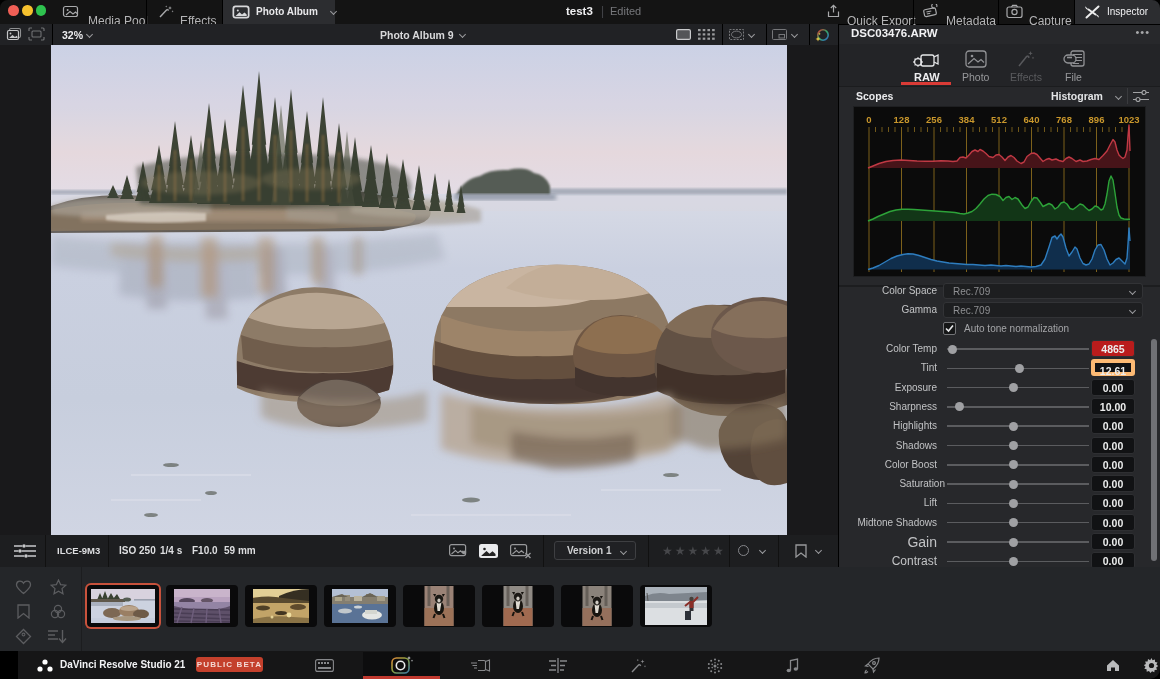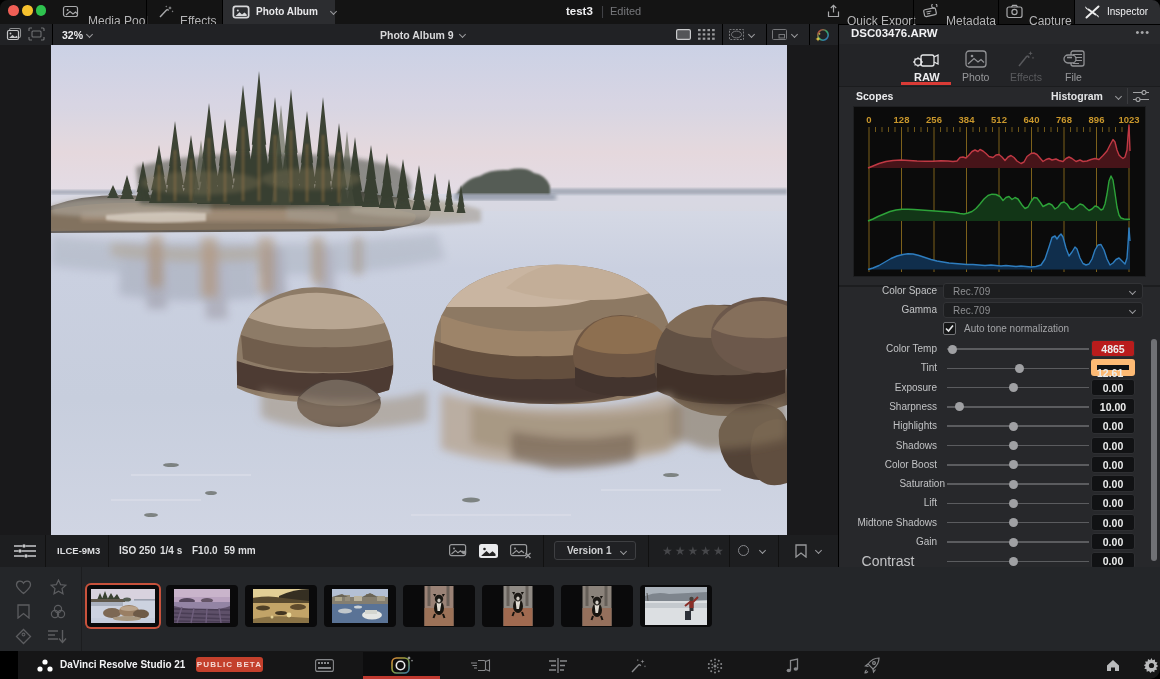--- a/index.html
+++ b/index.html
@@ -477,21 +477,21 @@
 </div>
 
 <div id="sliders" class="abs" style="left:839px;top:44px;width:321px;height:523px;pointer-events:none;">
     <div class="abs" style="left:0;top:297px;width:98px;height:16px;color:#c2c3c5;font-size:10px;text-align:right;line-height:16px;">Color Temp</div>
     <div class="abs" style="left:108px;top:304.25px;width:142px;height:1.5px;background:#5b5c5f;"></div>
     <div class="abs" style="left:109.18px;top:300.5px;width:9px;height:9px;border-radius:50%;background:#9fa0a3;"></div>
     <div class="abs" style="left:252px;top:296px;width:44px;height:17px;background:#b91c1c;border:1px solid #2e2f32;border-radius:3px;color:#eceded;font-size:10.5px;font-weight:bold;text-align:center;line-height:17px;">4865</div>
     <div class="abs" style="left:0;top:316.3px;width:98px;height:16px;color:#c2c3c5;font-size:10px;text-align:right;line-height:16px;">Tint</div>
     <div class="abs" style="left:108px;top:323.55px;width:142px;height:1.5px;background:#5b5c5f;"></div>
     <div class="abs" style="left:175.92000000000002px;top:319.8px;width:9px;height:9px;border-radius:50%;background:#9fa0a3;"></div>
-    <div class="abs" style="left:252px;top:315.3px;width:44px;height:17px;background:#111214;border:6px solid #fdba74;border-radius:3px;color:#eceded;font-size:10.5px;font-weight:bold;text-align:left;line-height:17px;">12.61</div>
+    <div class="abs" style="left:252px;top:315.3px;width:44px;height:17px;background:#111214;border:4px solid #fdba74;border-radius:3px;color:#eceded;font-size:10.5px;font-weight:bold;text-align:center;line-height:17px;">12.61</div>
     <div class="abs" style="left:0;top:335.6px;width:98px;height:16px;color:#c2c3c5;font-size:10px;text-align:right;line-height:16px;">Exposure</div>
     <div class="abs" style="left:108px;top:342.85px;width:142px;height:1.5px;background:#5b5c5f;"></div>
     <div class="abs" style="left:169.53px;top:339.1px;width:9px;height:9px;border-radius:50%;background:#9fa0a3;"></div>
     <div class="abs" style="left:252px;top:334.6px;width:44px;height:17px;background:#111214;border:1px solid #2e2f32;border-radius:3px;color:#eceded;font-size:10.5px;font-weight:bold;text-align:center;line-height:17px;">0.00</div>
     <div class="abs" style="left:0;top:354.9px;width:98px;height:16px;color:#c2c3c5;font-size:10px;text-align:right;line-height:16px;">Sharpness</div>
     <div class="abs" style="left:108px;top:362.15px;width:142px;height:1.5px;background:#5b5c5f;"></div>
     <div class="abs" style="left:116.28px;top:358.4px;width:9px;height:9px;border-radius:50%;background:#9fa0a3;"></div>
     <div class="abs" style="left:252px;top:353.9px;width:44px;height:17px;background:#111214;border:1px solid #2e2f32;border-radius:3px;color:#eceded;font-size:10.5px;font-weight:bold;text-align:center;line-height:17px;">10.00</div>
     <div class="abs" style="left:0;top:374.2px;width:98px;height:16px;color:#c2c3c5;font-size:10px;text-align:right;line-height:16px;">Highlights</div>
     <div class="abs" style="left:108px;top:381.45px;width:142px;height:1.5px;background:#5b5c5f;"></div>
@@ -510,25 +510,25 @@
     <div class="abs" style="left:169.53px;top:435.6px;width:9px;height:9px;border-radius:50%;background:#9fa0a3;"></div>
     <div class="abs" style="left:252px;top:431.1px;width:44px;height:17px;background:#111214;border:1px solid #2e2f32;border-radius:3px;color:#eceded;font-size:10.5px;font-weight:bold;text-align:center;line-height:17px;">0.00</div>
     <div class="abs" style="left:0;top:451.4px;width:98px;height:16px;color:#c2c3c5;font-size:10px;text-align:right;line-height:16px;">Lift</div>
     <div class="abs" style="left:108px;top:458.65px;width:142px;height:1.5px;background:#5b5c5f;"></div>
     <div class="abs" style="left:169.53px;top:454.9px;width:9px;height:9px;border-radius:50%;background:#9fa0a3;"></div>
     <div class="abs" style="left:252px;top:450.4px;width:44px;height:17px;background:#111214;border:1px solid #2e2f32;border-radius:3px;color:#eceded;font-size:10.5px;font-weight:bold;text-align:center;line-height:17px;">0.00</div>
     <div class="abs" style="left:0;top:470.70000000000005px;width:98px;height:16px;color:#c2c3c5;font-size:10px;text-align:right;line-height:16px;">Midtone Shadows</div>
     <div class="abs" style="left:108px;top:477.95000000000005px;width:142px;height:1.5px;background:#5b5c5f;"></div>
     <div class="abs" style="left:169.53px;top:474.20000000000005px;width:9px;height:9px;border-radius:50%;background:#9fa0a3;"></div>
     <div class="abs" style="left:252px;top:469.70000000000005px;width:44px;height:17px;background:#111214;border:1px solid #2e2f32;border-radius:3px;color:#eceded;font-size:10.5px;font-weight:bold;text-align:center;line-height:17px;">0.00</div>
-    <div class="abs" style="left:0;top:490px;width:98px;height:16px;color:#c2c3c5;font-size:10px;text-align:right;line-height:16px;">Gain</div>
+    <div class="abs" style="left:0;top:490px;width:98px;height:16px;color:#c2c3c5;font-size:14px;text-align:right;line-height:16px;">Gain</div>
     <div class="abs" style="left:108px;top:497.25px;width:142px;height:1.5px;background:#5b5c5f;"></div>
     <div class="abs" style="left:169.53px;top:493.5px;width:9px;height:9px;border-radius:50%;background:#9fa0a3;"></div>
     <div class="abs" style="left:252px;top:489px;width:44px;height:17px;background:#111214;border:1px solid #2e2f32;border-radius:3px;color:#eceded;font-size:10.5px;font-weight:bold;text-align:center;line-height:17px;">0.00</div>
-    <div class="abs" style="left:0;top:509.29999999999995px;width:98px;height:16px;color:#c2c3c5;font-size:14px;text-align:center;line-height:16px;">Contrast</div>
+    <div class="abs" style="left:0;top:509.29999999999995px;width:98px;height:16px;color:#c2c3c5;font-size:12px;text-align:right;line-height:16px;">Contrast</div>
     <div class="abs" style="left:108px;top:516.55px;width:142px;height:1.5px;background:#5b5c5f;"></div>
     <div class="abs" style="left:169.53px;top:512.8px;width:9px;height:9px;border-radius:50%;background:#9fa0a3;"></div>
     <div class="abs" style="left:252px;top:508.29999999999995px;width:44px;height:17px;background:#111214;border:1px solid #2e2f32;border-radius:3px;color:#eceded;font-size:10.5px;font-weight:bold;text-align:center;line-height:17px;">0.00</div>
   </div>
 
 <div class="abs" style="left:1151px;top:339px;width:6px;height:222px;background:#707175;border-radius:3px;"></div>
 
 <div id="filmstrip" class="abs">
   <svg class="abs" style="left:15px;top:13px" width="17" height="15" viewBox="0 0 17 15">
       <path d="M8.5 13.5 C5 10.5 1.5 8 1.5 4.8 C1.5 2.6 3.2 1.2 5 1.2 C6.5 1.2 7.8 2 8.5 3.2 C9.2 2 10.5 1.2 12 1.2 C13.8 1.2 15.5 2.6 15.5 4.8 C15.5 8 12 10.5 8.5 13.5z" fill="none" stroke="#5c5d60" stroke-width="1.3"></path>

